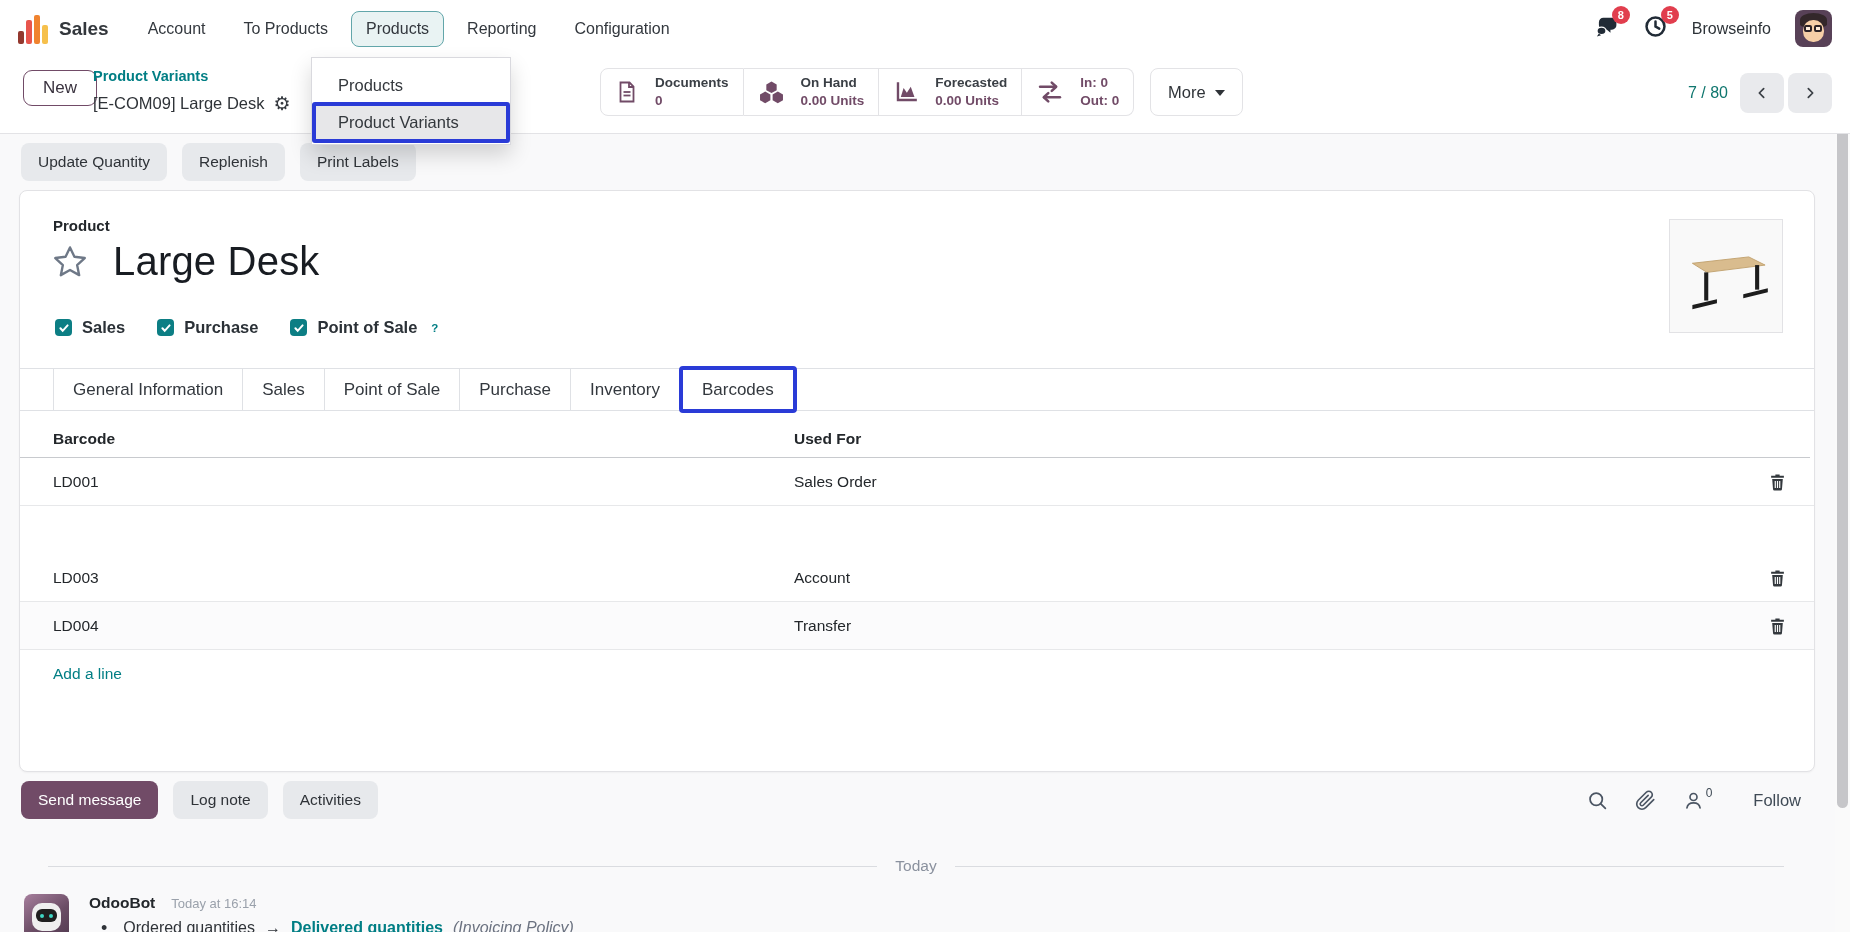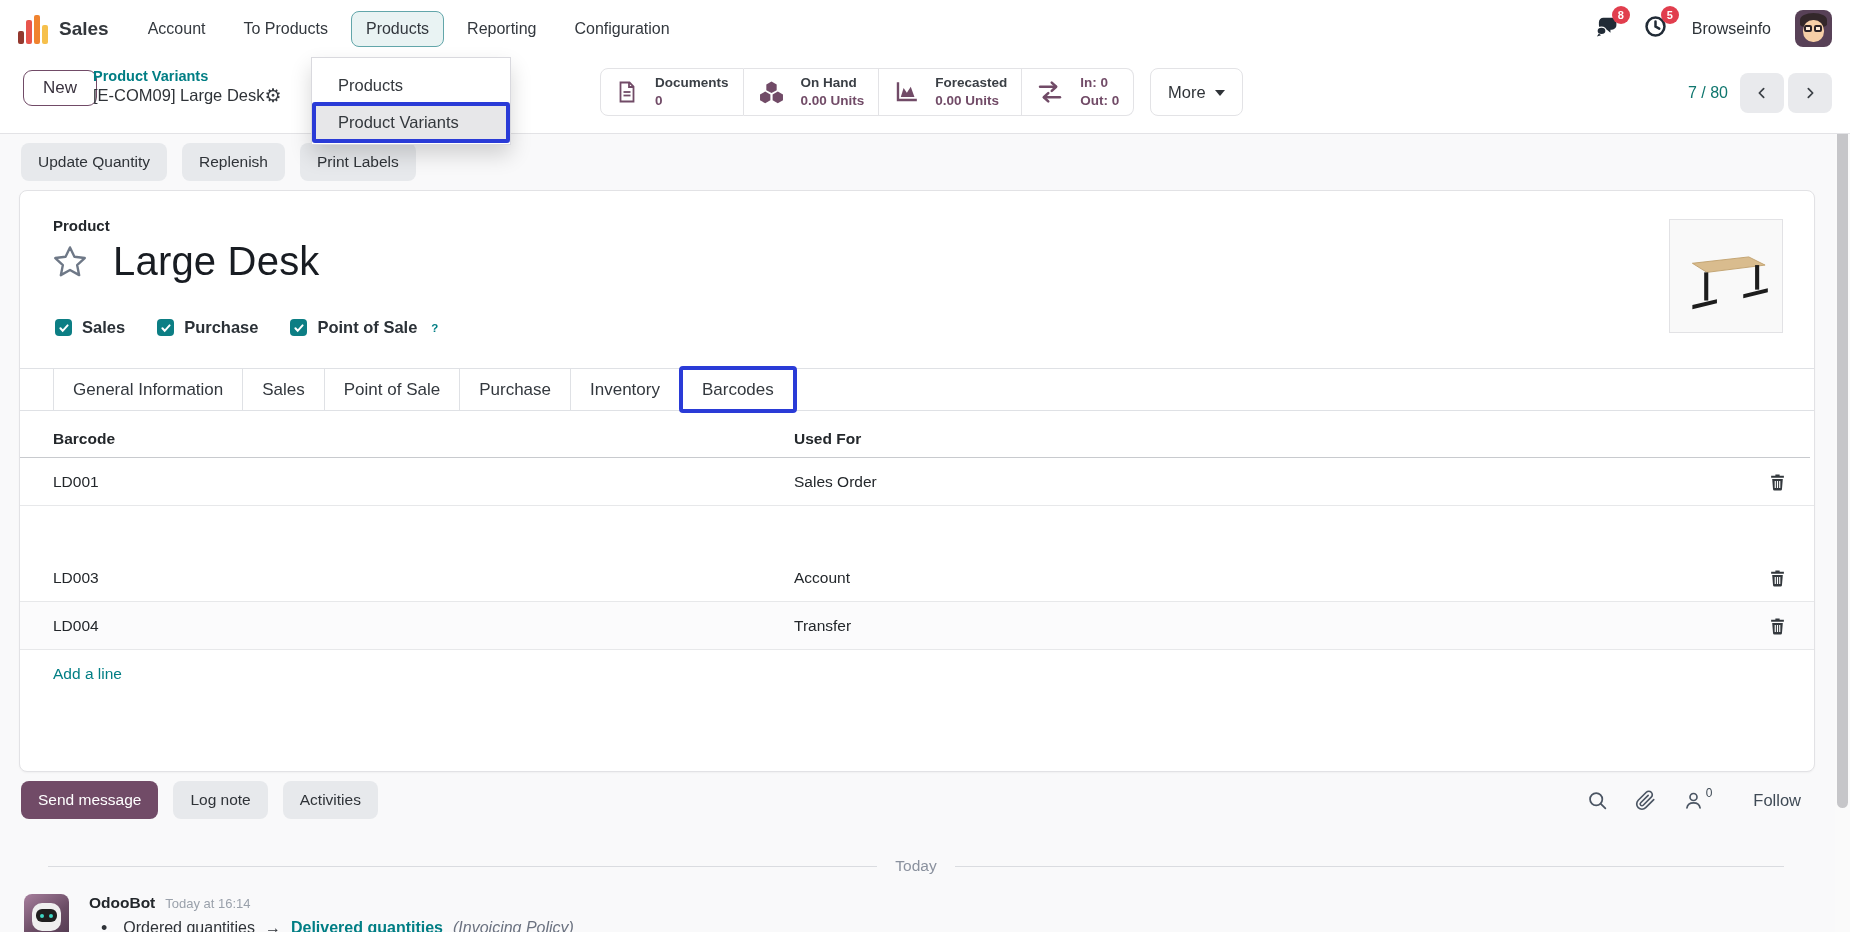--- a/index.html
+++ b/index.html
@@ -26,21 +26,21 @@
   .av-hair{position:absolute;left:5px;top:3px;width:27px;height:14px;background:#33272a;border-radius:50% 50% 20% 20%}
   .av-face{position:absolute;left:8px;top:10px;width:21px;height:22px;background:#f6cfa7;border-radius:48%}
   .av-glasses{position:absolute;left:9px;top:15px;width:20px;height:8px;display:flex;gap:2px}
   .av-glasses span{width:8px;height:7px;border:2px solid #2c2326;border-radius:2px;background:rgba(255,255,255,.55)}
 
   
   .breadcrumb-row{position:absolute;top:57px;left:0;width:100%;height:77px;background:#fff;border-bottom:1px solid #e3e3e6;z-index:4}
   .new-btn{position:absolute;left:23px;top:13px;height:36px;padding:0 19px;border:1px solid #714b67;border-radius:9px;background:#fff;font-size:17px;font-weight:500;color:#3a333f;display:flex;align-items:center;cursor:pointer}
   .bc{position:absolute;left:93px;top:11px}
   .bc-parent{font-size:14.5px;font-weight:700;color:#017e84;cursor:pointer}
-  .bc-current{font-size:16.5px;color:#2f3338;display:flex;align-items:center;gap:0;margin-top:2px}
+  .bc-current{font-size:16.5px;color:#2f3338;display:flex;align-items:center;gap:9px;margin-top:10px}
   .gear{font-size:19px;color:#35393f;line-height:1;cursor:pointer}
 
   .stats{position:absolute;left:600px;top:11px;display:flex;height:48px}
   .stat-btn{display:flex;align-items:center;gap:16px;padding:0 14px;background:#fff;border:1px solid #e3e3e6;border-left-width:0;cursor:pointer}
   .stat-btn:first-child{border-left-width:1px;border-radius:8px 0 0 8px}
   .stat-btn:nth-child(4){border-radius:0 8px 8px 0}
   .stat-icon{color:#714b67;display:flex}
   .stat-text{display:flex;flex-direction:column;line-height:1.3;font-size:13.5px}
   .stat-label{color:#3a3f45;font-weight:600}
   .stat-value{color:#714b67;font-weight:700}
@@ -98,21 +98,21 @@
 
   
   .today{position:absolute;top:857px;left:48px;right:66px;display:flex;align-items:center;gap:18px;color:#8a919e;font-size:15.5px;font-weight:500}
   .today .line{flex:1;height:1px;background:#dadce0}
   .message{position:absolute;left:24px;top:894px;display:flex;gap:20px}
   .bot-avatar{width:45px;height:45px;border-radius:8px;background:linear-gradient(145deg,#a77f9d 0%,#6b4d65 55%,#523a50 100%);position:relative;overflow:hidden;flex:none}
   .bot-head{position:absolute;left:8px;top:9px;width:29px;height:28px;background:#efefef;border-radius:10px}
   .bot-visor{position:absolute;left:12px;top:15px;width:21px;height:13px;background:#1f1f1f;border-radius:6px}
   .bot-eye{position:absolute;top:20px;width:4px;height:4px;border-radius:50%;background:#3fd6c3}
   .bot-eye.l{left:16px}.bot-eye.r{left:25px}
-  .msg-head{display:flex;align-items:baseline;gap:10px}
+  .msg-head{display:flex;align-items:baseline;gap:16px}
   .msg-author{font-size:15.5px;font-weight:700;color:#23272b}
   .msg-time{font-size:13px;color:#9aa1ab}
   .msg-line{margin-top:7px;font-size:16px;color:#2f3338;display:flex;align-items:center;gap:10px}
   .msg-line .dot{font-size:18px;line-height:1;margin:0 6px 0 12px}
   .val-new{color:#017e84;font-weight:700}
   .val-ctx{color:#6b7280;font-style:italic}
 
   
   .scrollbar{position:absolute;right:0;top:110px;width:15px;height:822px;background:#fafafa}
   .scroll-thumb{position:absolute;left:2px;right:2px;top:8px;height:690px;background:#c6c6c9;border-radius:7px;cursor:pointer}

